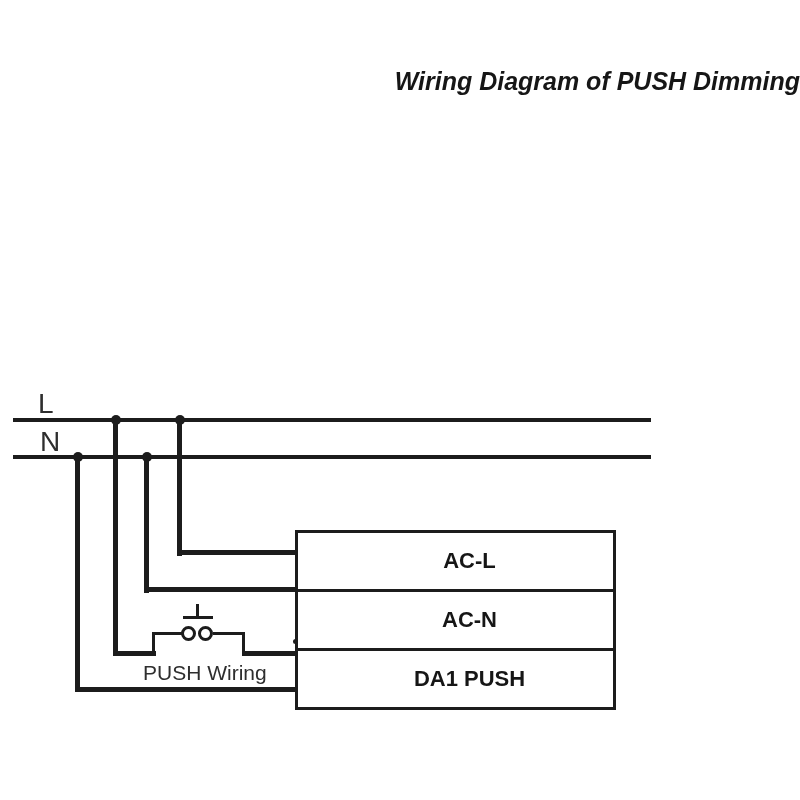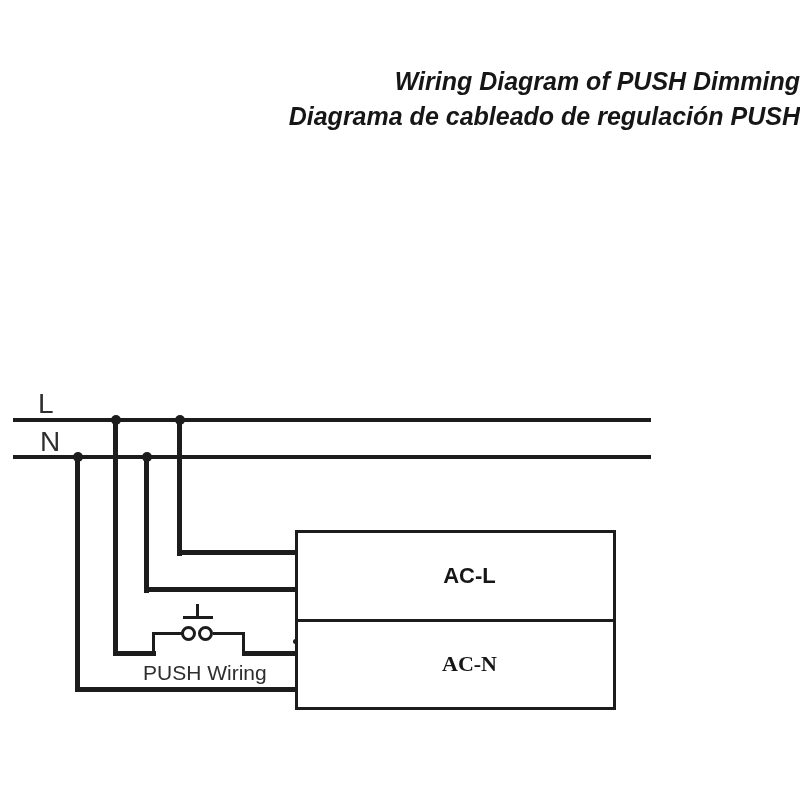--- a/index.html
+++ b/index.html
@@ -68,30 +68,29 @@
     flex:1;
     display:flex;
     align-items:center;
     justify-content:center;
     padding-left:28px;
     font-weight:bold;
     font-size:22px;
     color:var(--text);
     white-space:nowrap;
   }
-  .termRow + .termRow{border-top:3px solid var(--wire);font-family:Liberation Serif, serif;}
+  .termRow + .termRow{border-top:3px solid var(--wire);}
 </style>
 </head>
 <body>
 
 <div class="canvas">
 
   <div class="title">
     <div>Wiring Diagram of PUSH Dimming</div>
-    <div>Diagrama de cableado de regulación PUSH</div>
   </div>
 
   <div class="busLabel" style="left:30px;top:390px;">L</div>
   <div class="busLabel" style="left:32px;top:428px;">N</div>
 
   <div class="wire" style="left:5px;top:418px;width:638px;height:4px;"></div>
   <div class="wire" style="left:5px;top:455px;width:638px;height:4px;"></div>
 
   <div class="dot" style="left:103px;top:415px;width:10px;height:10px;"></div>
   <div class="dot" style="left:167px;top:415px;width:10px;height:10px;"></div>
@@ -123,15 +122,16 @@
   <div class="wire" style="left:169px;top:420px;width:5px;height:136px;"></div>
   <div class="wire" style="left:169px;top:550px;width:119px;height:5px;"></div>
 
   <div class="dot" style="left:285px;top:639px;width:5px;height:5px;"></div>
 
   <div class="pbLabel">PUSH Wiring</div>
 
   <div class="termBox">
     <div class="termRow">AC-L</div>
     <div class="termRow">AC-N</div>
+    <div class="termRow">DA1 PUSH</div>
   </div>
 
 </div>
 
 </body></html>

